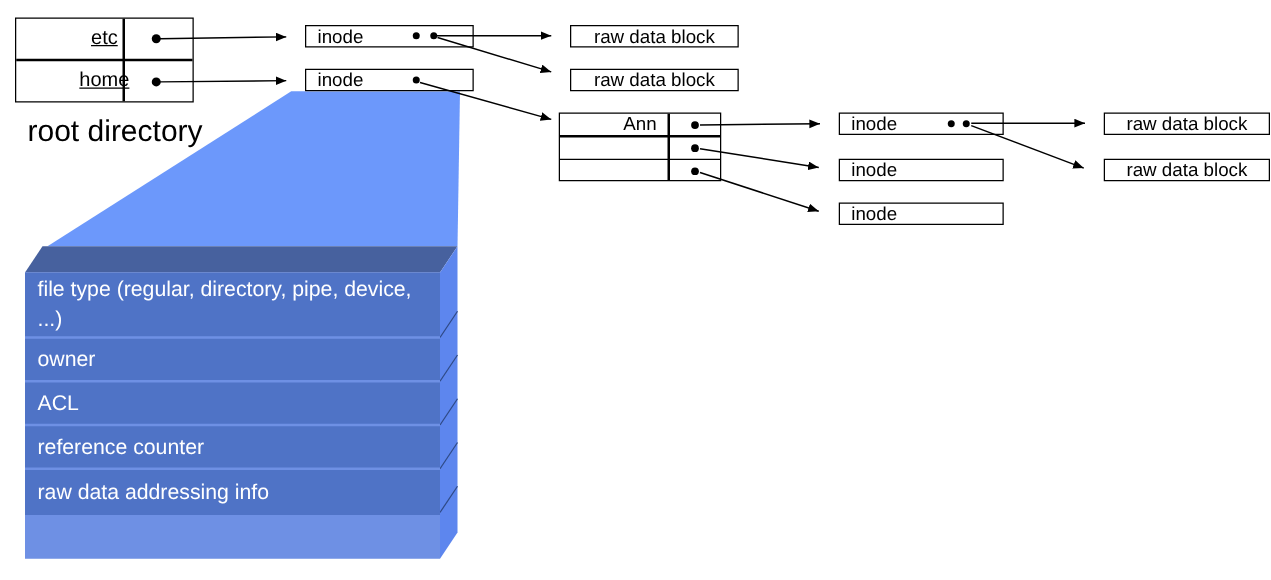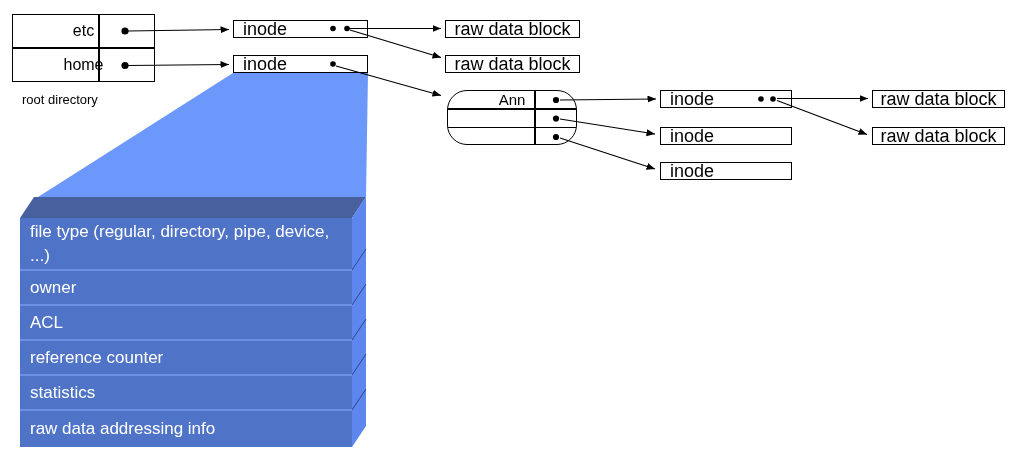--- a/index.html
+++ b/index.html
@@ -23,23 +23,24 @@
   #fg-layer { z-index: 3; }
 
   
   .wbox {
     position: absolute;
     background: #ffffff;
     border: 1.6px solid #000;
     box-sizing: border-box;
     display: flex;
     align-items: center;
-    font-size: 18px;
+    font-size: 15px;
     line-height: 1;
     white-space: nowrap;
+    margin-left: 11px;
   }
   .wbox.inode { padding-left: 9px; justify-content: flex-start; }
   .wbox.rawblock { justify-content: center; }
 
   
   .dirtable {
     position: absolute;
     background: #ffffff;
     border: 1.6px solid #000;
     box-sizing: border-box;
@@ -54,35 +55,35 @@
   }
   .dirtable .row .name { display: block; }
   .dirtable .hdiv {
     position: absolute; left: 0; right: 0; height: 1.6px; background: #000;
   }
   #root-table { left: 12px; top: 14px; width: 143px; height: 68px; font-size: 16px; }
   #root-table .vdiv { left: 85px; }
   #root-table .row1 { top: 0; height: 32.4px; }
   #root-table .row2 { top: 34px; height: 32.4px; }
   #root-table .hdiv { top: 32.4px; }
-  #root-table .name { width: 85px; text-align: center; }
-
-  #home-table { left: 447px; top: 90px; width: 130px; height: 55px; font-size: 15px; border-radius: 20px; }
+  #root-table .name { width: 85px; text-align: center; text-decoration: underline; }
+
+  #home-table { left: 447px; top: 90px; width: 130px; height: 55px; font-size: 15px; }
   #home-table .vdiv { left: 86px; }
   #home-table .rowA { top: 0; height: 17.2px; }
   #home-table .rowB { top: 18.4px; height: 17.2px; }
   #home-table .rowC { top: 36.8px; height: 17.2px; }
   #home-table .hdivA { top: 17.2px; }
   #home-table .hdivB { top: 35.6px; }
   #home-table .name { width: 86px; text-align: center; }
 
   .caption {
     position: absolute;
     left: 22px; top: 92px;
-    font-size: 13px;
+    font-size: 24px;
   }
 
   
   #inode-a { left: 233px; top: 20px; width: 135px; height: 18px; }
   #inode-b { left: 233px; top: 55px; width: 135px; height: 18px; }
   #raw-1   { left: 445px; top: 20px; width: 135px; height: 18px; }
   #raw-2   { left: 445px; top: 55px; width: 135px; height: 18px; }
   #inode-c { left: 660px; top: 90px;  width: 132px; height: 18px; }
   #inode-d { left: 660px; top: 127px; width: 132px; height: 18px; }
   #inode-e { left: 660px; top: 162px; width: 132px; height: 18px; }
@@ -184,21 +185,20 @@
     </div>
     <div class="wbox rawblock" id="raw-4">
       <span>raw data block</span>
     </div>
 
     <div class="inode-face">
       <div class="field tall">file type (regular, directory, pipe, device, ...)</div>
       <div class="field std">owner</div>
       <div class="field std">ACL</div>
       <div class="field std">reference counter</div>
-      <div class="field std">statistics</div>
       <div class="field last">raw data addressing info</div>
     </div>
   </div>
 
   <svg id="fg-layer" class="layer" viewBox="0 0 1017 464">
     <defs>
       <marker id="arrow" markerWidth="9" markerHeight="8" refX="8.5" refY="3.5" orient="auto" markerUnits="userSpaceOnUse">
         <path d="M0,0 L8.5,3.5 L0,7 Z" fill="#000"></path>
       </marker>
     </defs>

